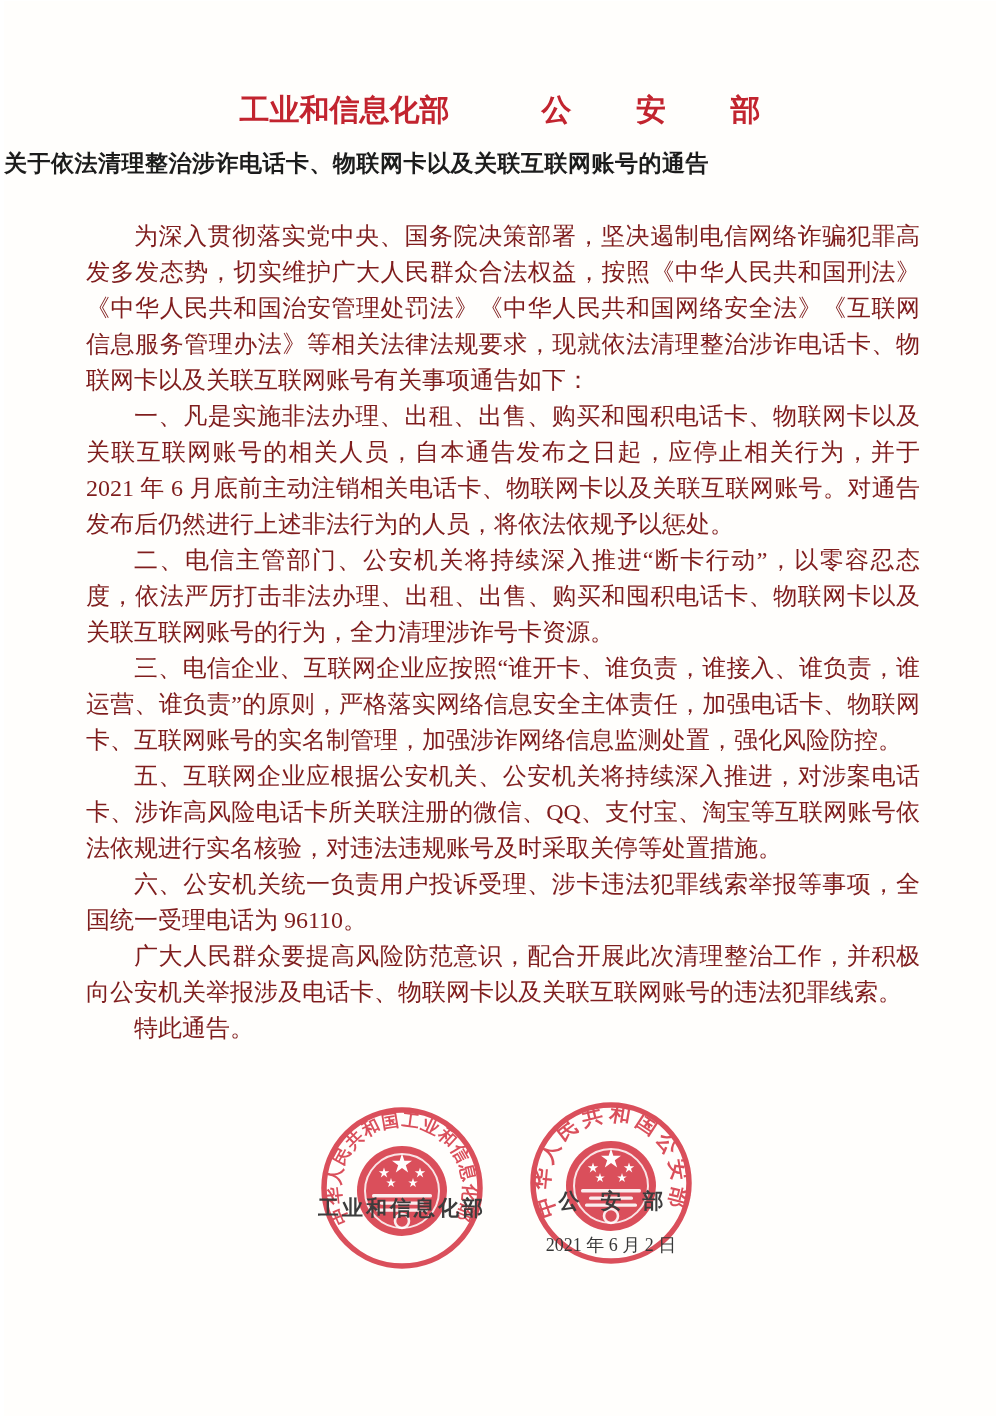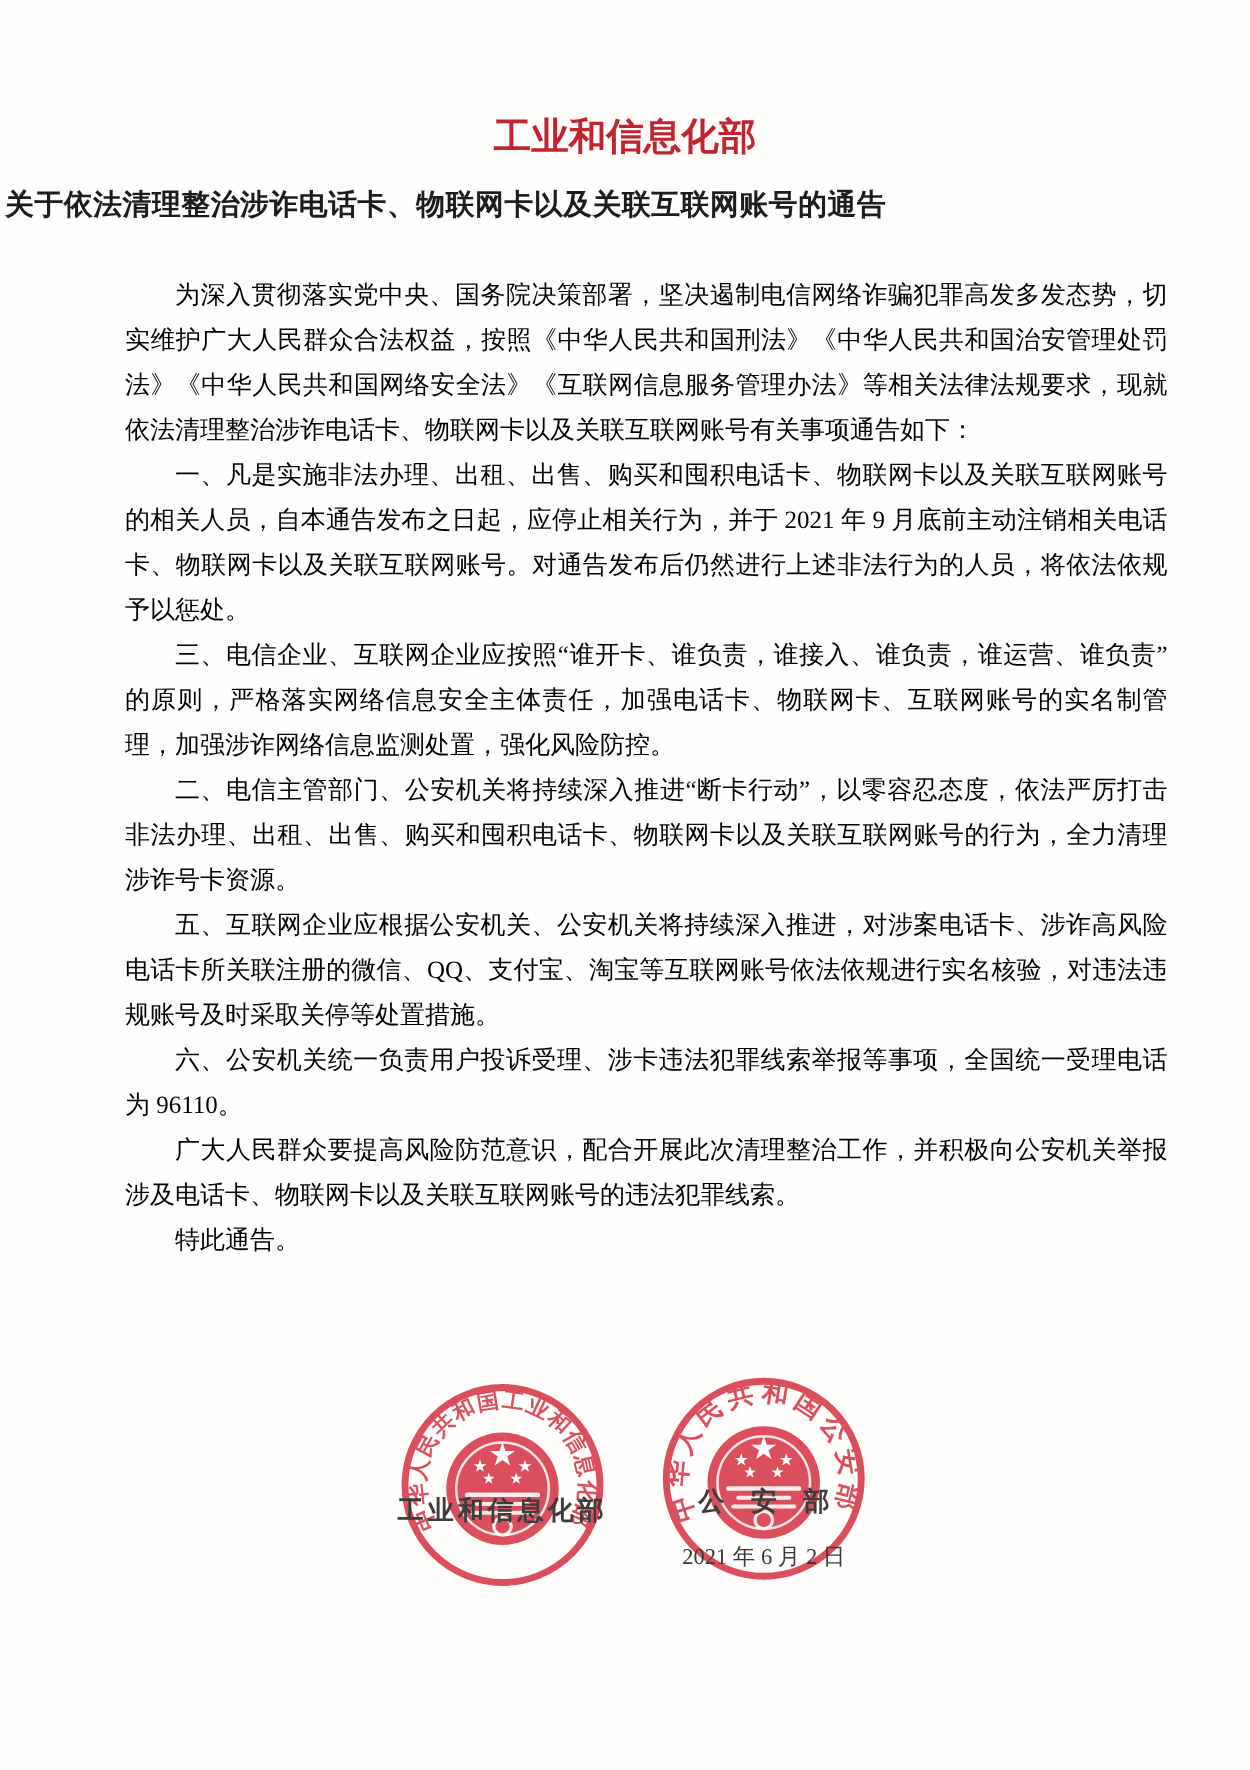--- a/index.html
+++ b/index.html
@@ -43,25 +43,25 @@
     font-weight: bold;
     color: #1c1c1c;
     letter-spacing: 0.5px;
     white-space: nowrap;
   }
 
   
   .notice-body {
     position: absolute;
     top: 217px;
-    left: 96px;
+    left: 82px;
     width: 834px;
-    font-size: 20px;
+    font-size: 24px;
     line-height: 36px;
-    color: #000000;
+    color: #7f1d1d;
     text-align: justify;
   }
   .notice-body p {
     text-indent: 2em;
     margin: 0;
   }
 
   
   .seal {
     position: absolute;
@@ -84,29 +84,30 @@
     fill: #2a2a2a;
   }
 </style>
 </head>
 <body>
 
 <div class="page">
 
   <div class="agency-header">
     <span class="agency-left">工业和信息化部</span>
+    <span class="agency-right">公安部</span>
   </div>
 
   <div class="notice-title">关于依法清理整治涉诈电话卡、物联网卡以及关联互联网账号的通告</div>
 
   <div class="notice-body">
     <p>为深入贯彻落实党中央、国务院决策部署，坚决遏制电信网络诈骗犯罪高发多发态势，切实维护广大人民群众合法权益，按照《中华人民共和国刑法》《中华人民共和国治安管理处罚法》《中华人民共和国网络安全法》《互联网信息服务管理办法》等相关法律法规要求，现就依法清理整治涉诈电话卡、物联网卡以及关联互联网账号有关事项通告如下：</p>
-    <p>一、凡是实施非法办理、出租、出售、购买和囤积电话卡、物联网卡以及关联互联网账号的相关人员，自本通告发布之日起，应停止相关行为，并于 2021 年 9 月底前主动注销相关电话卡、物联网卡以及关联互联网账号。对通告发布后仍然进行上述非法行为的人员，将依法依规予以惩处。</p>
+    <p>一、凡是实施非法办理、出租、出售、购买和囤积电话卡、物联网卡以及关联互联网账号的相关人员，自本通告发布之日起，应停止相关行为，并于 2021 年 6 月底前主动注销相关电话卡、物联网卡以及关联互联网账号。对通告发布后仍然进行上述非法行为的人员，将依法依规予以惩处。</p>
+    <p>二、电信主管部门、公安机关将持续深入推进“断卡行动”，以零容忍态度，依法严厉打击非法办理、出租、出售、购买和囤积电话卡、物联网卡以及关联互联网账号的行为，全力清理涉诈号卡资源。</p>
     <p>三、电信企业、互联网企业应按照“谁开卡、谁负责，谁接入、谁负责，谁运营、谁负责”的原则，严格落实网络信息安全主体责任，加强电话卡、物联网卡、互联网账号的实名制管理，加强涉诈网络信息监测处置，强化风险防控。</p>
-    <p>二、电信主管部门、公安机关将持续深入推进“断卡行动”，以零容忍态度，依法严厉打击非法办理、出租、出售、购买和囤积电话卡、物联网卡以及关联互联网账号的行为，全力清理涉诈号卡资源。</p>
     <p>五、互联网企业应根据公安机关、公安机关将持续深入推进，对涉案电话卡、涉诈高风险电话卡所关联注册的微信、QQ、支付宝、淘宝等互联网账号依法依规进行实名核验，对违法违规账号及时采取关停等处置措施。</p>
     <p>六、公安机关统一负责用户投诉受理、涉卡违法犯罪线索举报等事项，全国统一受理电话为 96110。</p>
     <p>广大人民群众要提高风险防范意识，配合开展此次清理整治工作，并积极向公安机关举报涉及电话卡、物联网卡以及关联互联网账号的违法犯罪线索。</p>
     <p>特此通告。</p>
   </div>
 
   <svg class="seal seal-left" viewBox="0 0 200 200">
     <defs>
       <path id="arcL" d="M 47.4 132.9 A 62 62 0 1 1 152.6 132.9" fill="none"></path>
       <path id="starL" d="M0,-1 L0.2246,-0.309 L0.951,-0.309 L0.363,0.118 L0.588,0.809 L0,0.382 L-0.588,0.809 L-0.363,0.118 L-0.951,-0.309 L-0.2246,-0.309 Z" fill="#ffffff"></path>

